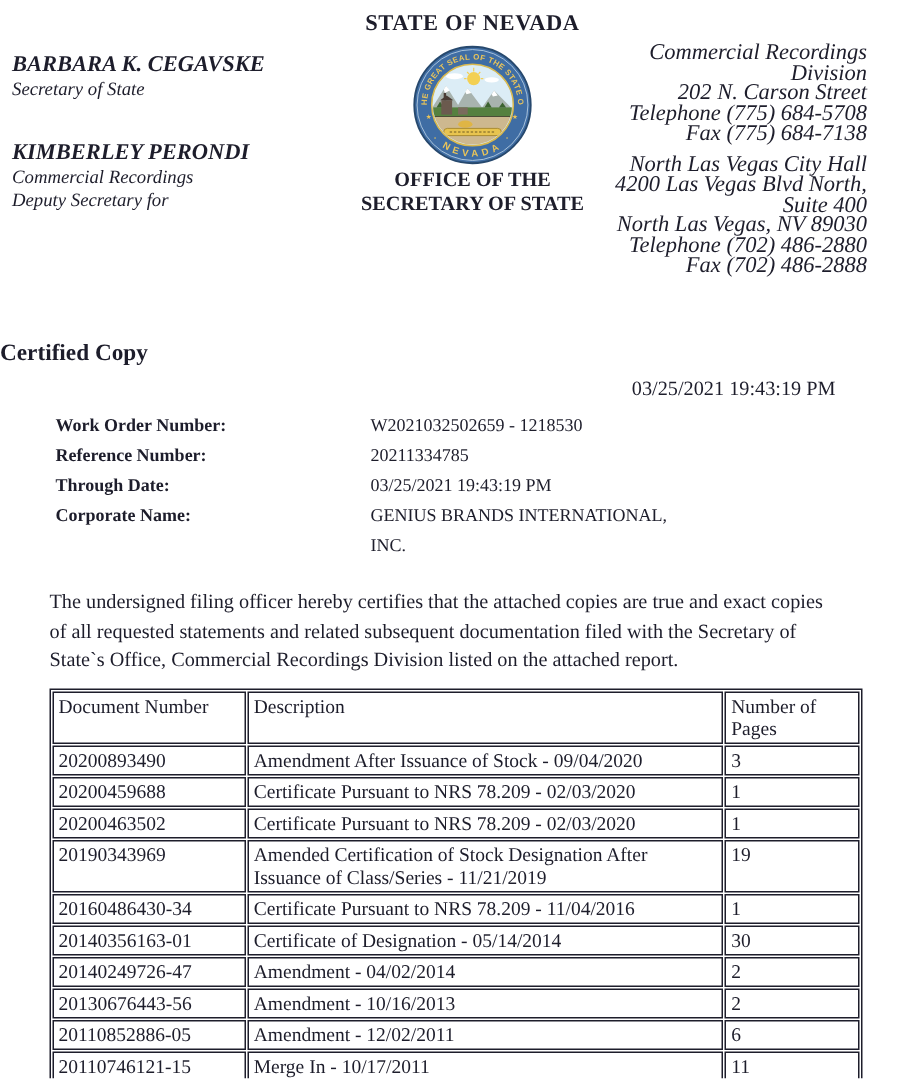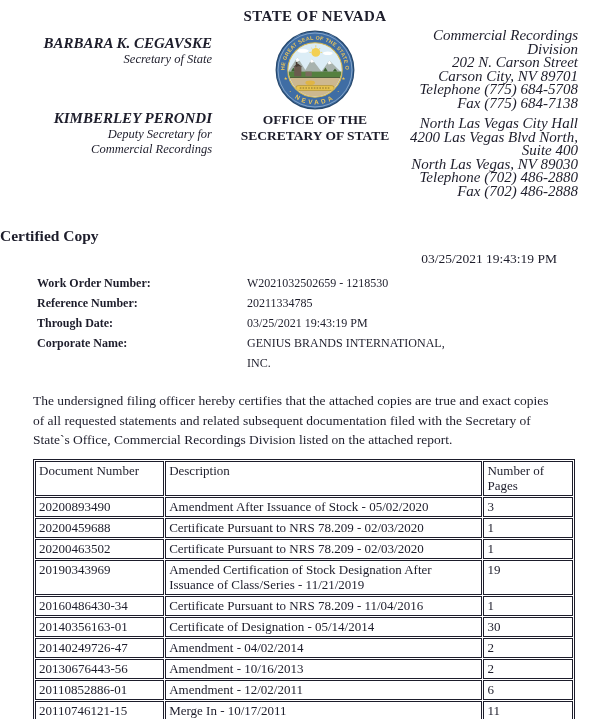--- a/index.html
+++ b/index.html
@@ -5,24 +5,24 @@
   html,body{margin:0;padding:0;background:#ffffff;}
   .page{
     position:relative;
     width:605px;height:719px;
     background:#ffffff;
     font-family:"Liberation Serif","DejaVu Serif",serif;
     color:#1d1d2b;
     overflow:hidden;
   }
   
-  .officials{position:absolute;left:8px;top:34px;width:204px;text-align:right;}
+  .officials{position:absolute;left:8px;top:34px;width:204px;text-align:left;}
   .official-name{font-weight:bold;font-style:italic;font-size:15px;line-height:18px;}
   .official-title{font-style:italic;font-size:12.5px;line-height:15px;}
-  .official + .official{margin-top:42px;}
+  .official + .official{margin-top:26px;}
   .center-head{position:absolute;left:215px;top:8px;width:200px;text-align:center;}
   .state-title{font-weight:bold;font-size:15px;letter-spacing:.4px;}
   .seal-wrap{margin:5px auto 2px auto;width:80px;height:80px;}
   .office-line{font-weight:bold;font-size:13.5px;line-height:16px;}
   .addresses{position:absolute;left:382px;top:29px;width:196px;text-align:right;
     font-style:italic;font-size:15px;line-height:13.5px;}
   .addr-group + .addr-group{margin-top:7px;font-family:Liberation Serif, serif;}
   
   .cert-title{position:absolute;top:227px;left:0;width:100%;text-align:left;
     font-weight:bold;font-size:15.5px;}
@@ -48,22 +48,22 @@
 
 <div class="page">
 
   <div class="officials">
     <div class="official">
       <div class="official-name">BARBARA K. CEGAVSKE</div>
       <div class="official-title">Secretary of State</div>
     </div>
     <div class="official">
       <div class="official-name">KIMBERLEY PERONDI</div>
+      <div class="official-title">Commercial Recordings</div>
       <div class="official-title">Deputy Secretary for</div>
-      <div class="official-title">Commercial Recordings</div>
     </div>
   </div>
 
   <div class="center-head">
     <div class="state-title">STATE OF NEVADA</div>
     <div class="seal-wrap">
       <svg viewBox="0 0 100 100" width="80" height="80" aria-hidden="true">
         <defs>
           <clipPath id="sceneClip">
               <circle cx="50" cy="50" r="33"></circle>
@@ -117,21 +117,20 @@
       </svg>
     </div>
     <div class="office-line">OFFICE OF THE</div>
     <div class="office-line">SECRETARY OF STATE</div>
   </div>
 
   <div class="addresses">
     <div class="addr-group">
       <div>Commercial Recordings Division</div>
       <div>202 N. Carson Street</div>
-      <div>Carson City, NV 89701</div>
       <div>Telephone (775) 684-5708</div>
       <div>Fax (775) 684-7138</div>
     </div>
     <div class="addr-group">
       <div>North Las Vegas City Hall</div>
       <div>4200 Las Vegas Blvd North, Suite 400</div>
       <div>North Las Vegas, NV 89030</div>
       <div>Telephone (702) 486-2880</div>
       <div>Fax (702) 486-2888</div>
     </div>
@@ -168,21 +167,21 @@
         <col class="col-pages">
       </colgroup>
     <tbody>
       <tr>
         <td>Document Number</td>
         <td>Description</td>
         <td>Number of Pages</td>
       </tr>
       <tr>
         <td>20200893490</td>
-        <td>Amendment After Issuance of Stock - 05/02/2020</td>
+        <td>Amendment After Issuance of Stock - 09/04/2020</td>
         <td>3</td>
       </tr>
       <tr>
         <td>20200459688</td>
         <td>Certificate Pursuant to NRS 78.209 - 02/03/2020</td>
         <td>1</td>
       </tr>
       <tr>
         <td>20200463502</td>
         <td>Certificate Pursuant to NRS 78.209 - 02/03/2020</td>
@@ -207,21 +206,21 @@
         <td>20140249726-47</td>
         <td>Amendment - 04/02/2014</td>
         <td>2</td>
       </tr>
       <tr>
         <td>20130676443-56</td>
         <td>Amendment - 10/16/2013</td>
         <td>2</td>
       </tr>
       <tr>
-        <td>20110852886-01</td>
+        <td>20110852886-05</td>
         <td>Amendment - 12/02/2011</td>
         <td>6</td>
       </tr>
       <tr>
         <td>20110746121-15</td>
         <td>Merge In - 10/17/2011</td>
         <td>11</td>
       </tr>
 
     </tbody>

